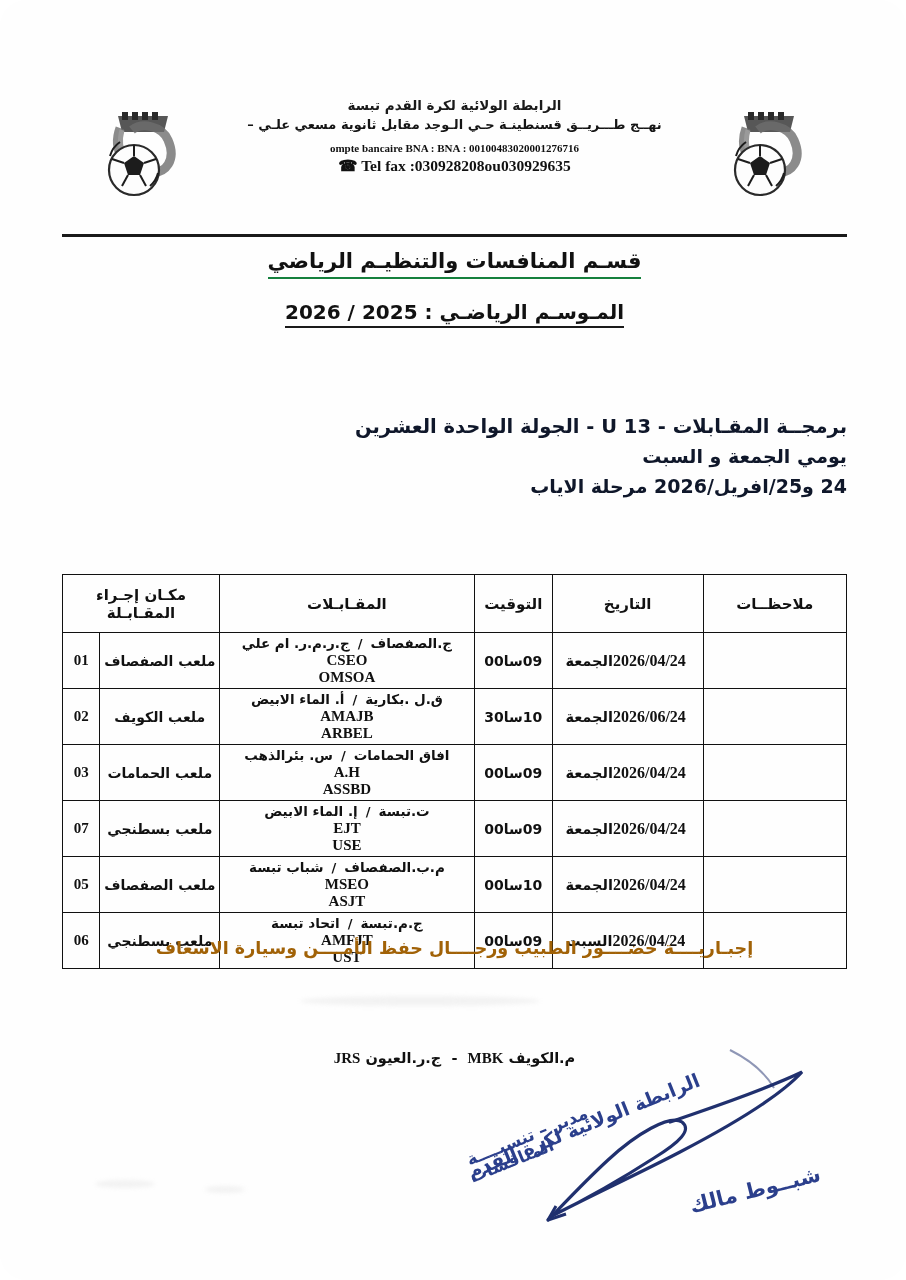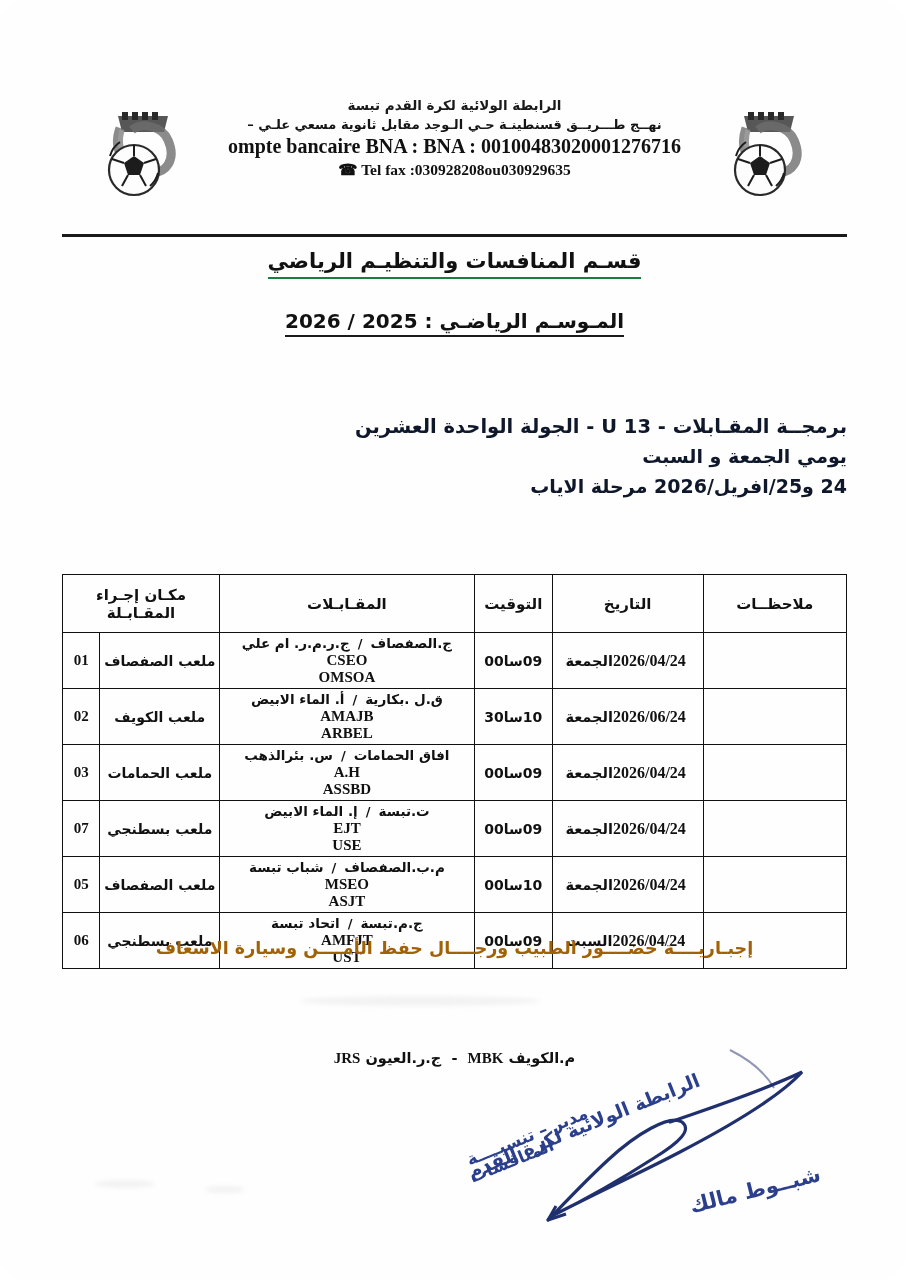--- a/index.html
+++ b/index.html
@@ -62,23 +62,23 @@
     font-weight: bold;
     font-size: 13px;
     direction: rtl;
     margin-top: 3px;
     color: #151515;
     letter-spacing: 0.4px;
   }
   .hdr-bank {
     font-family: "Liberation Serif", "DejaVu Serif", serif;
     font-weight: bold;
-    font-size: 20px;
-    direction: ltr;
-    margin-top: 3px;
+    font-size: 11px;
+    direction: ltr;
+    margin-top: 10px;
     white-space: nowrap;
   }
   .hdr-tel {
     font-family: "Liberation Serif", "DejaVu Serif", serif;
     font-weight: bold;
     font-size: 15.5px;
     direction: ltr;
     margin-top: 2px;
     white-space: nowrap;
   }
@@ -121,21 +121,21 @@
     line-height: 1.3;
   }
   .sec-title-2 {
     font-family: "DejaVu Sans", "Liberation Sans", sans-serif;
     font-weight: bold;
     font-size: 20px;
     letter-spacing: 0.5px;
     border-bottom: 2px solid #1a1a1a;
     display: inline-block;
     padding-bottom: 1px;
-    margin-top: 29px;
+    margin-top: 20px;
     line-height: 1.3;
   }
 
   
   .main-title {
     position: absolute;
     top: 412px;
     left: 62px;
     width: 785px;
     direction: rtl;

